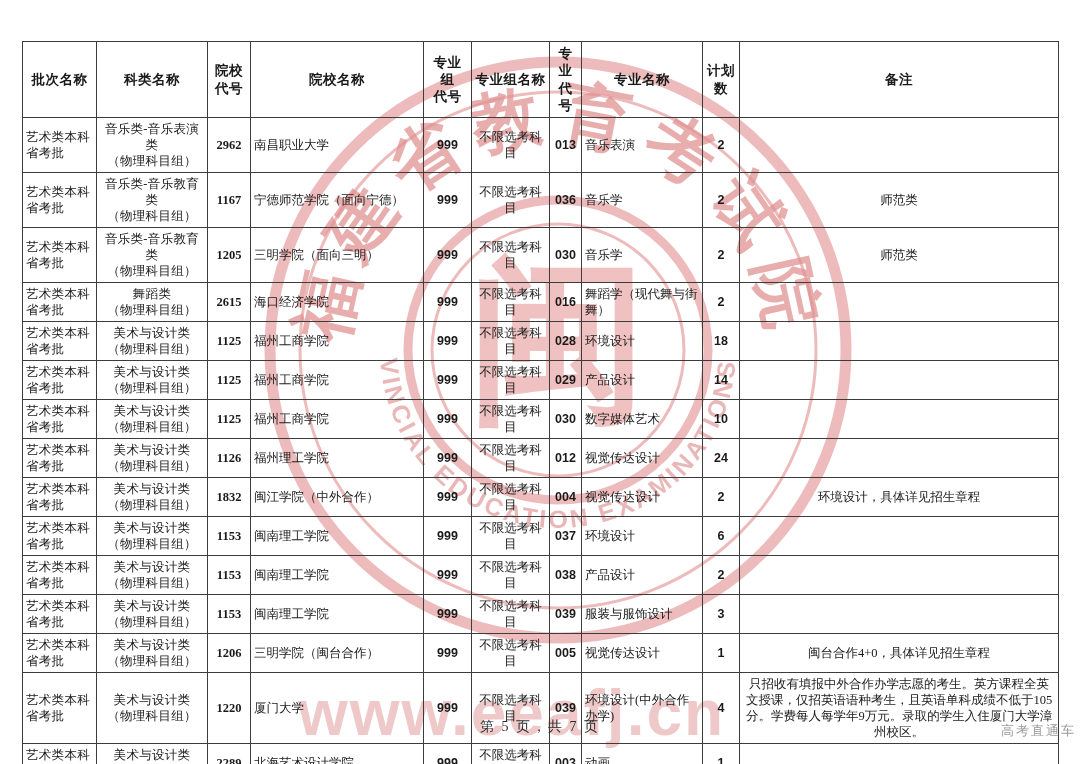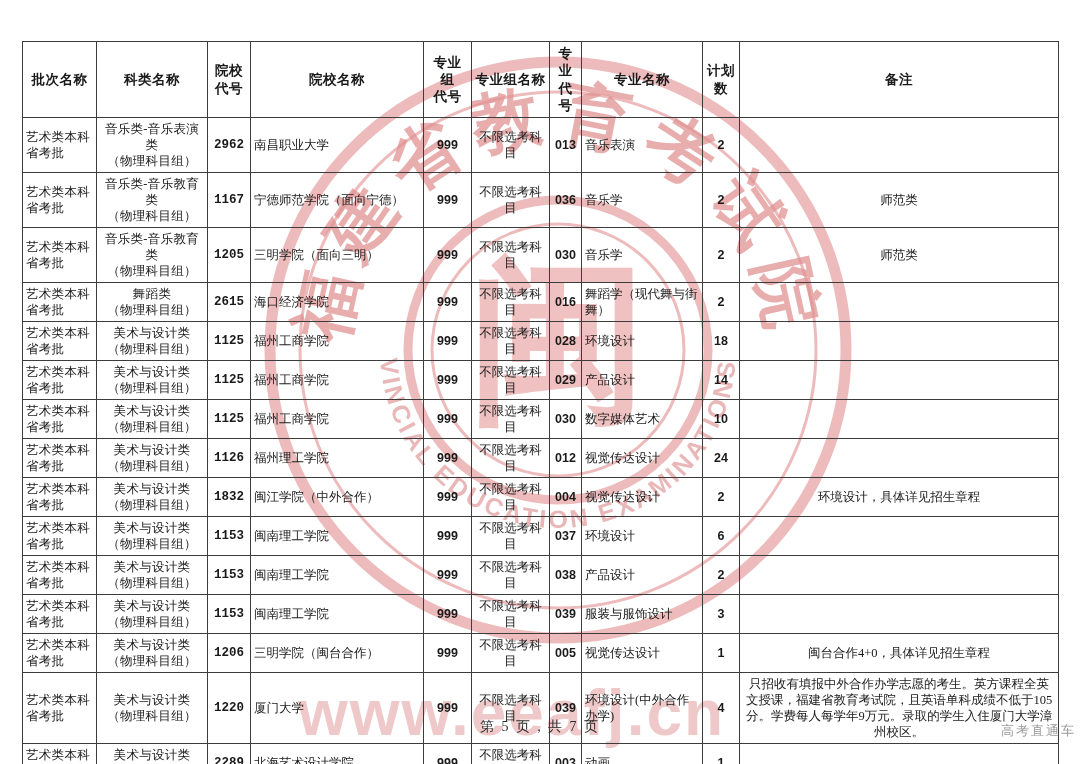--- a/index.html
+++ b/index.html
@@ -102,21 +102,21 @@
   col.c3 { width: 173px; }
   col.c4 { width: 48px; }
   col.c5 { width: 78px; }
   col.c6 { width: 32px; }
   col.c7 { width: 121px; }
   col.c8 { width: 37px; }
   col.c9 { width: 319px; }
 
   td.batch   { text-align: left; white-space: pre-line; letter-spacing: .3px; }
   td.subject { text-align: center; white-space: pre-line; letter-spacing: .3px; }
-  td.schcode { text-align: center; font-family: Liberation Mono, monospace; font-weight: 700; font-size: 12.5px; }
+  td.schcode { text-align: center; font-family: Liberation Serif, serif; font-weight: 700; font-size: 12.5px; }
   td.schname { text-align: left; padding-left: 6px; }
   td.grpcode { text-align: center; font-family: "Liberation Sans", sans-serif; font-weight: 700; font-size: 12.5px; }
   td.grpname { text-align: center; }
   td.majcode { text-align: center; font-family: "Liberation Sans", sans-serif; font-weight: 700; font-size: 12.5px; }
   td.majname { text-align: left; padding-left: 5px; }
   td.plannum { text-align: center; font-family: "Liberation Sans", sans-serif; font-weight: 700; font-size: 12.5px; }
   td.remark  { text-align: center; padding-left: 5px; line-height: 1.42; }
 
   
   .pager {
@@ -383,21 +383,21 @@
 省考批</td>
             <td class="subject">美术与设计类
 （物理科目组）</td>
             <td class="schcode">1220</td>
             <td class="schname">厦门大学</td>
             <td class="grpcode">999</td>
             <td class="grpname">不限选考科目</td>
             <td class="majcode">039</td>
             <td class="majname">环境设计(中外合作办学)</td>
             <td class="plannum">4</td>
-            <td class="remark">只招收有填报中外合作办学志愿的考生。英方课程全英文授课，福建省教育考试院，且英语单科成绩不低于105分。学费每人每学年9万元。录取的学生入住厦门大学漳州校区。</td>
+            <td class="remark">只招收有填报中外合作办学志愿的考生。英方课程全英文授课，仅招英语语种考生，且英语单科成绩不低于105分。学费每人每学年9万元。录取的学生入住厦门大学漳州校区。</td>
           </tr>
           <tr>
             <td class="batch">艺术类本科
 省考批</td>
             <td class="subject">美术与设计类
 （物理科目组）</td>
             <td class="schcode">2289</td>
             <td class="schname">北海艺术设计学院</td>
             <td class="grpcode">999</td>
             <td class="grpname">不限选考科目</td>

